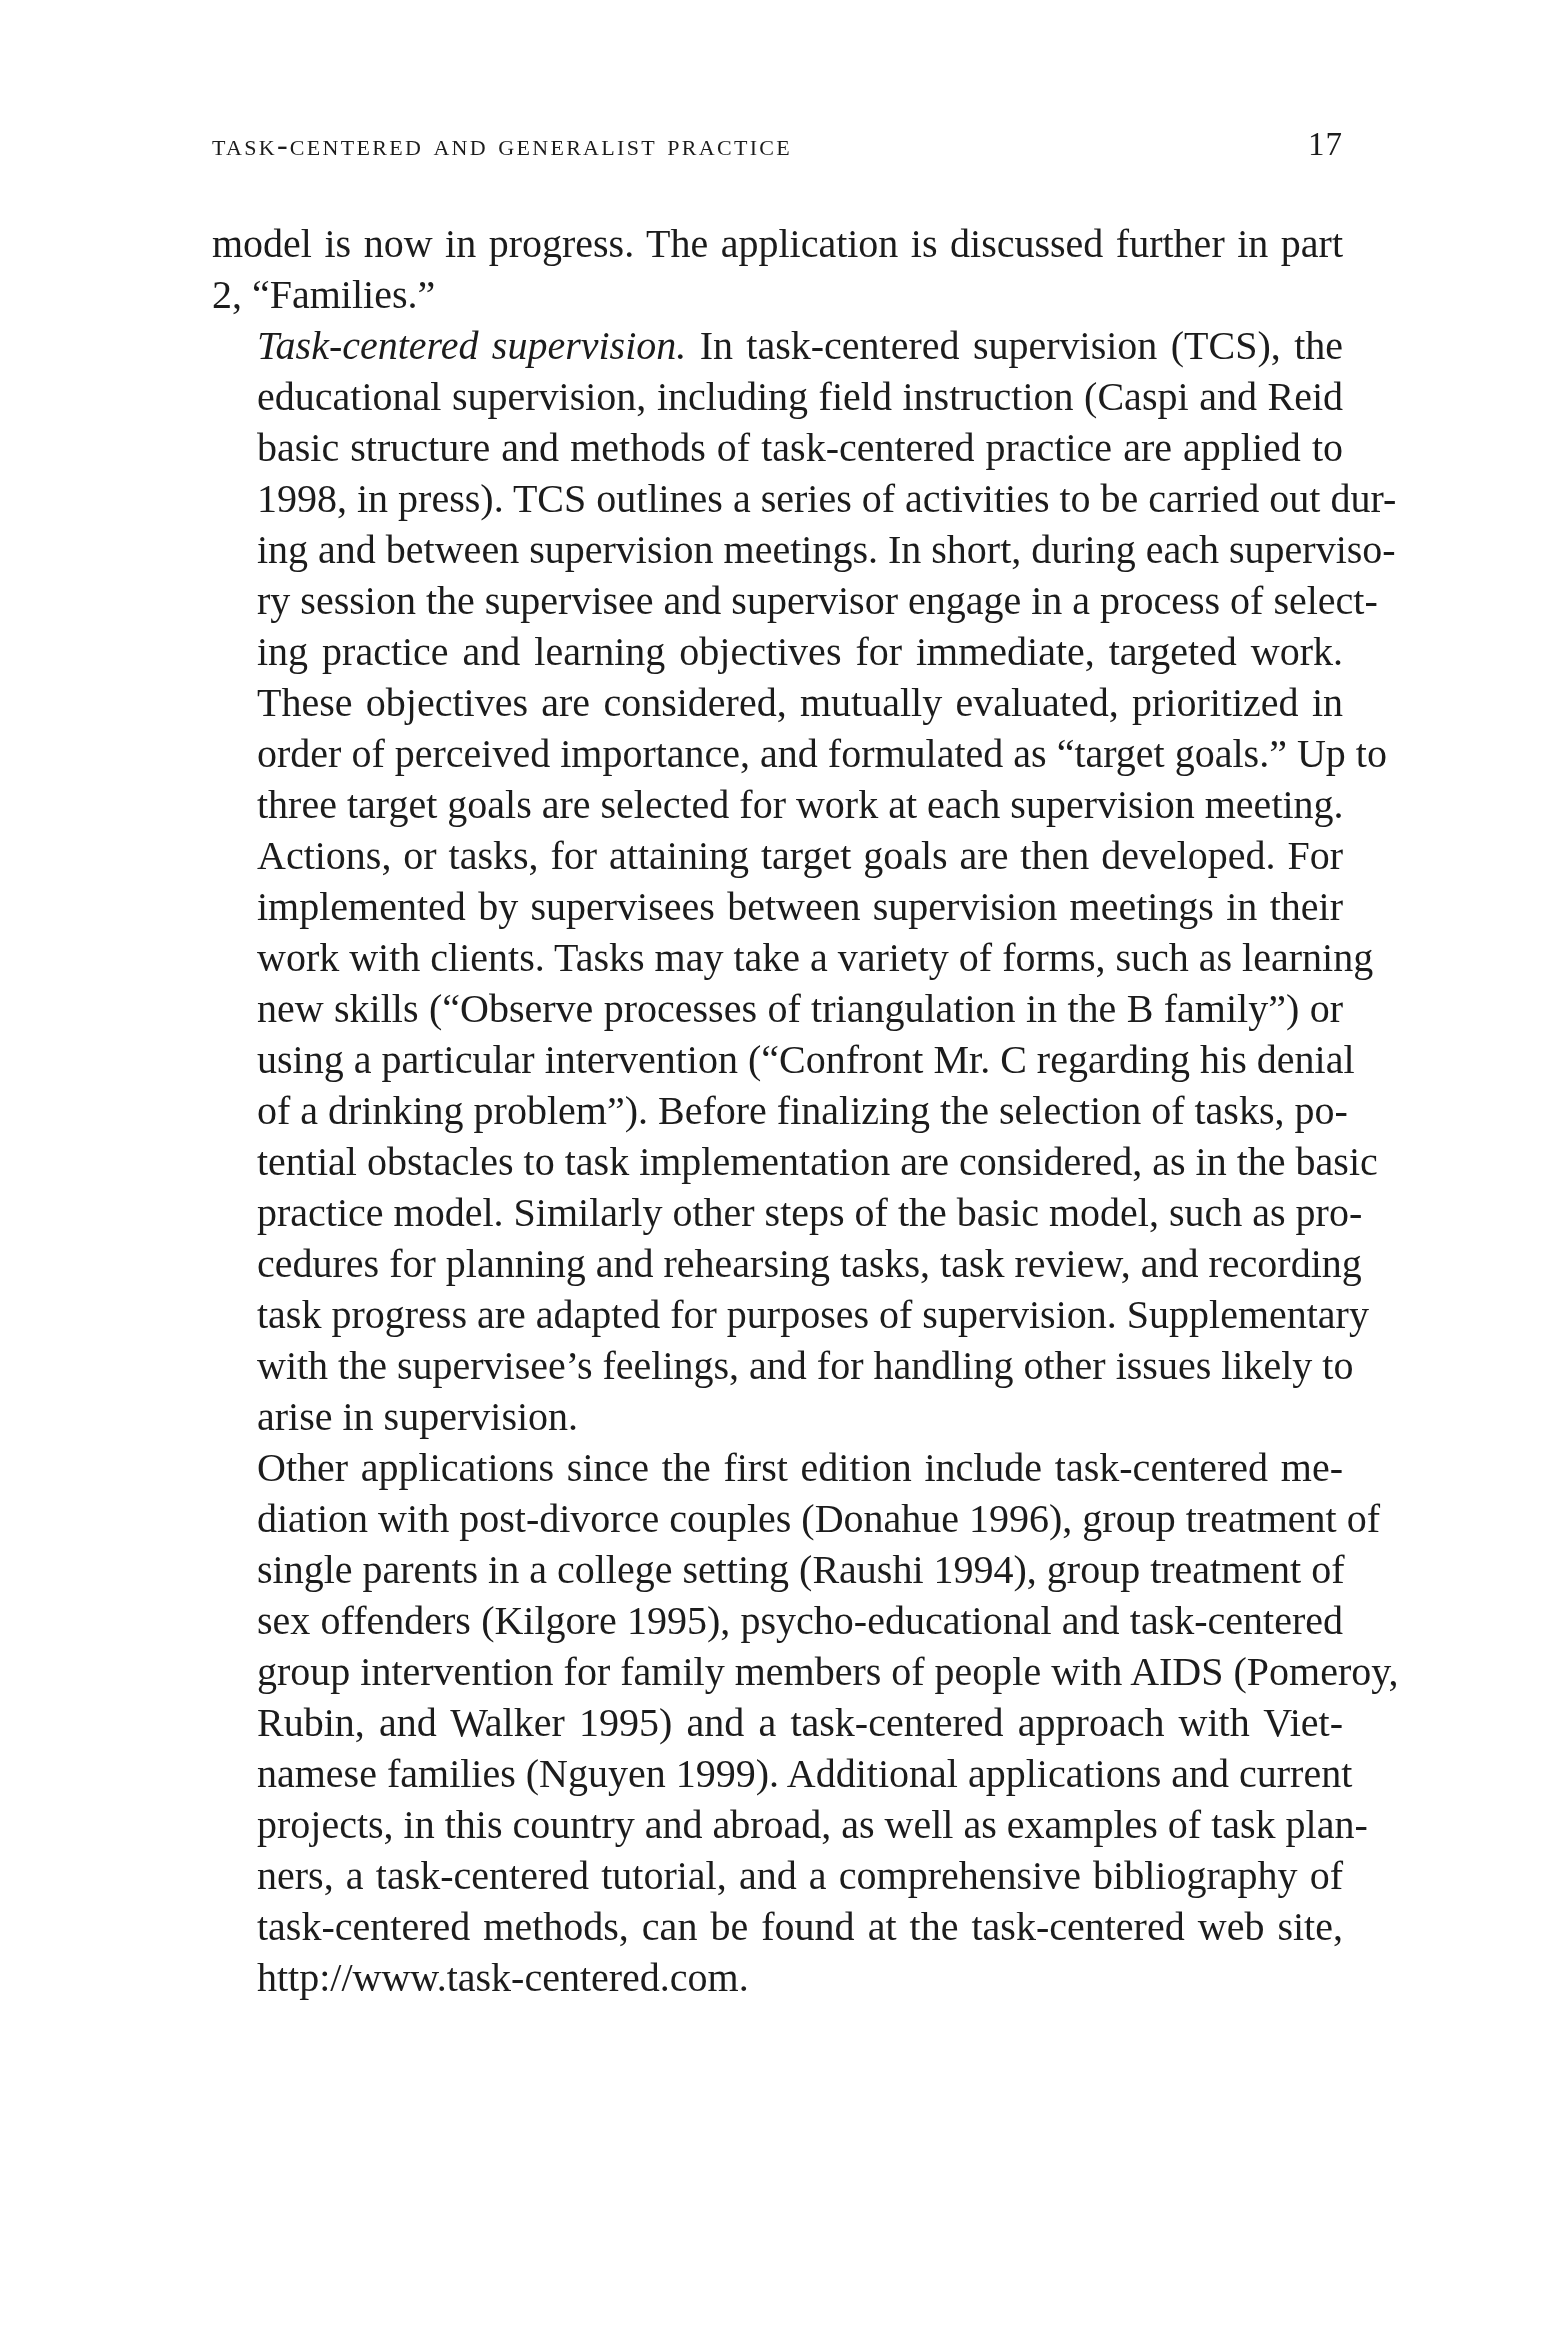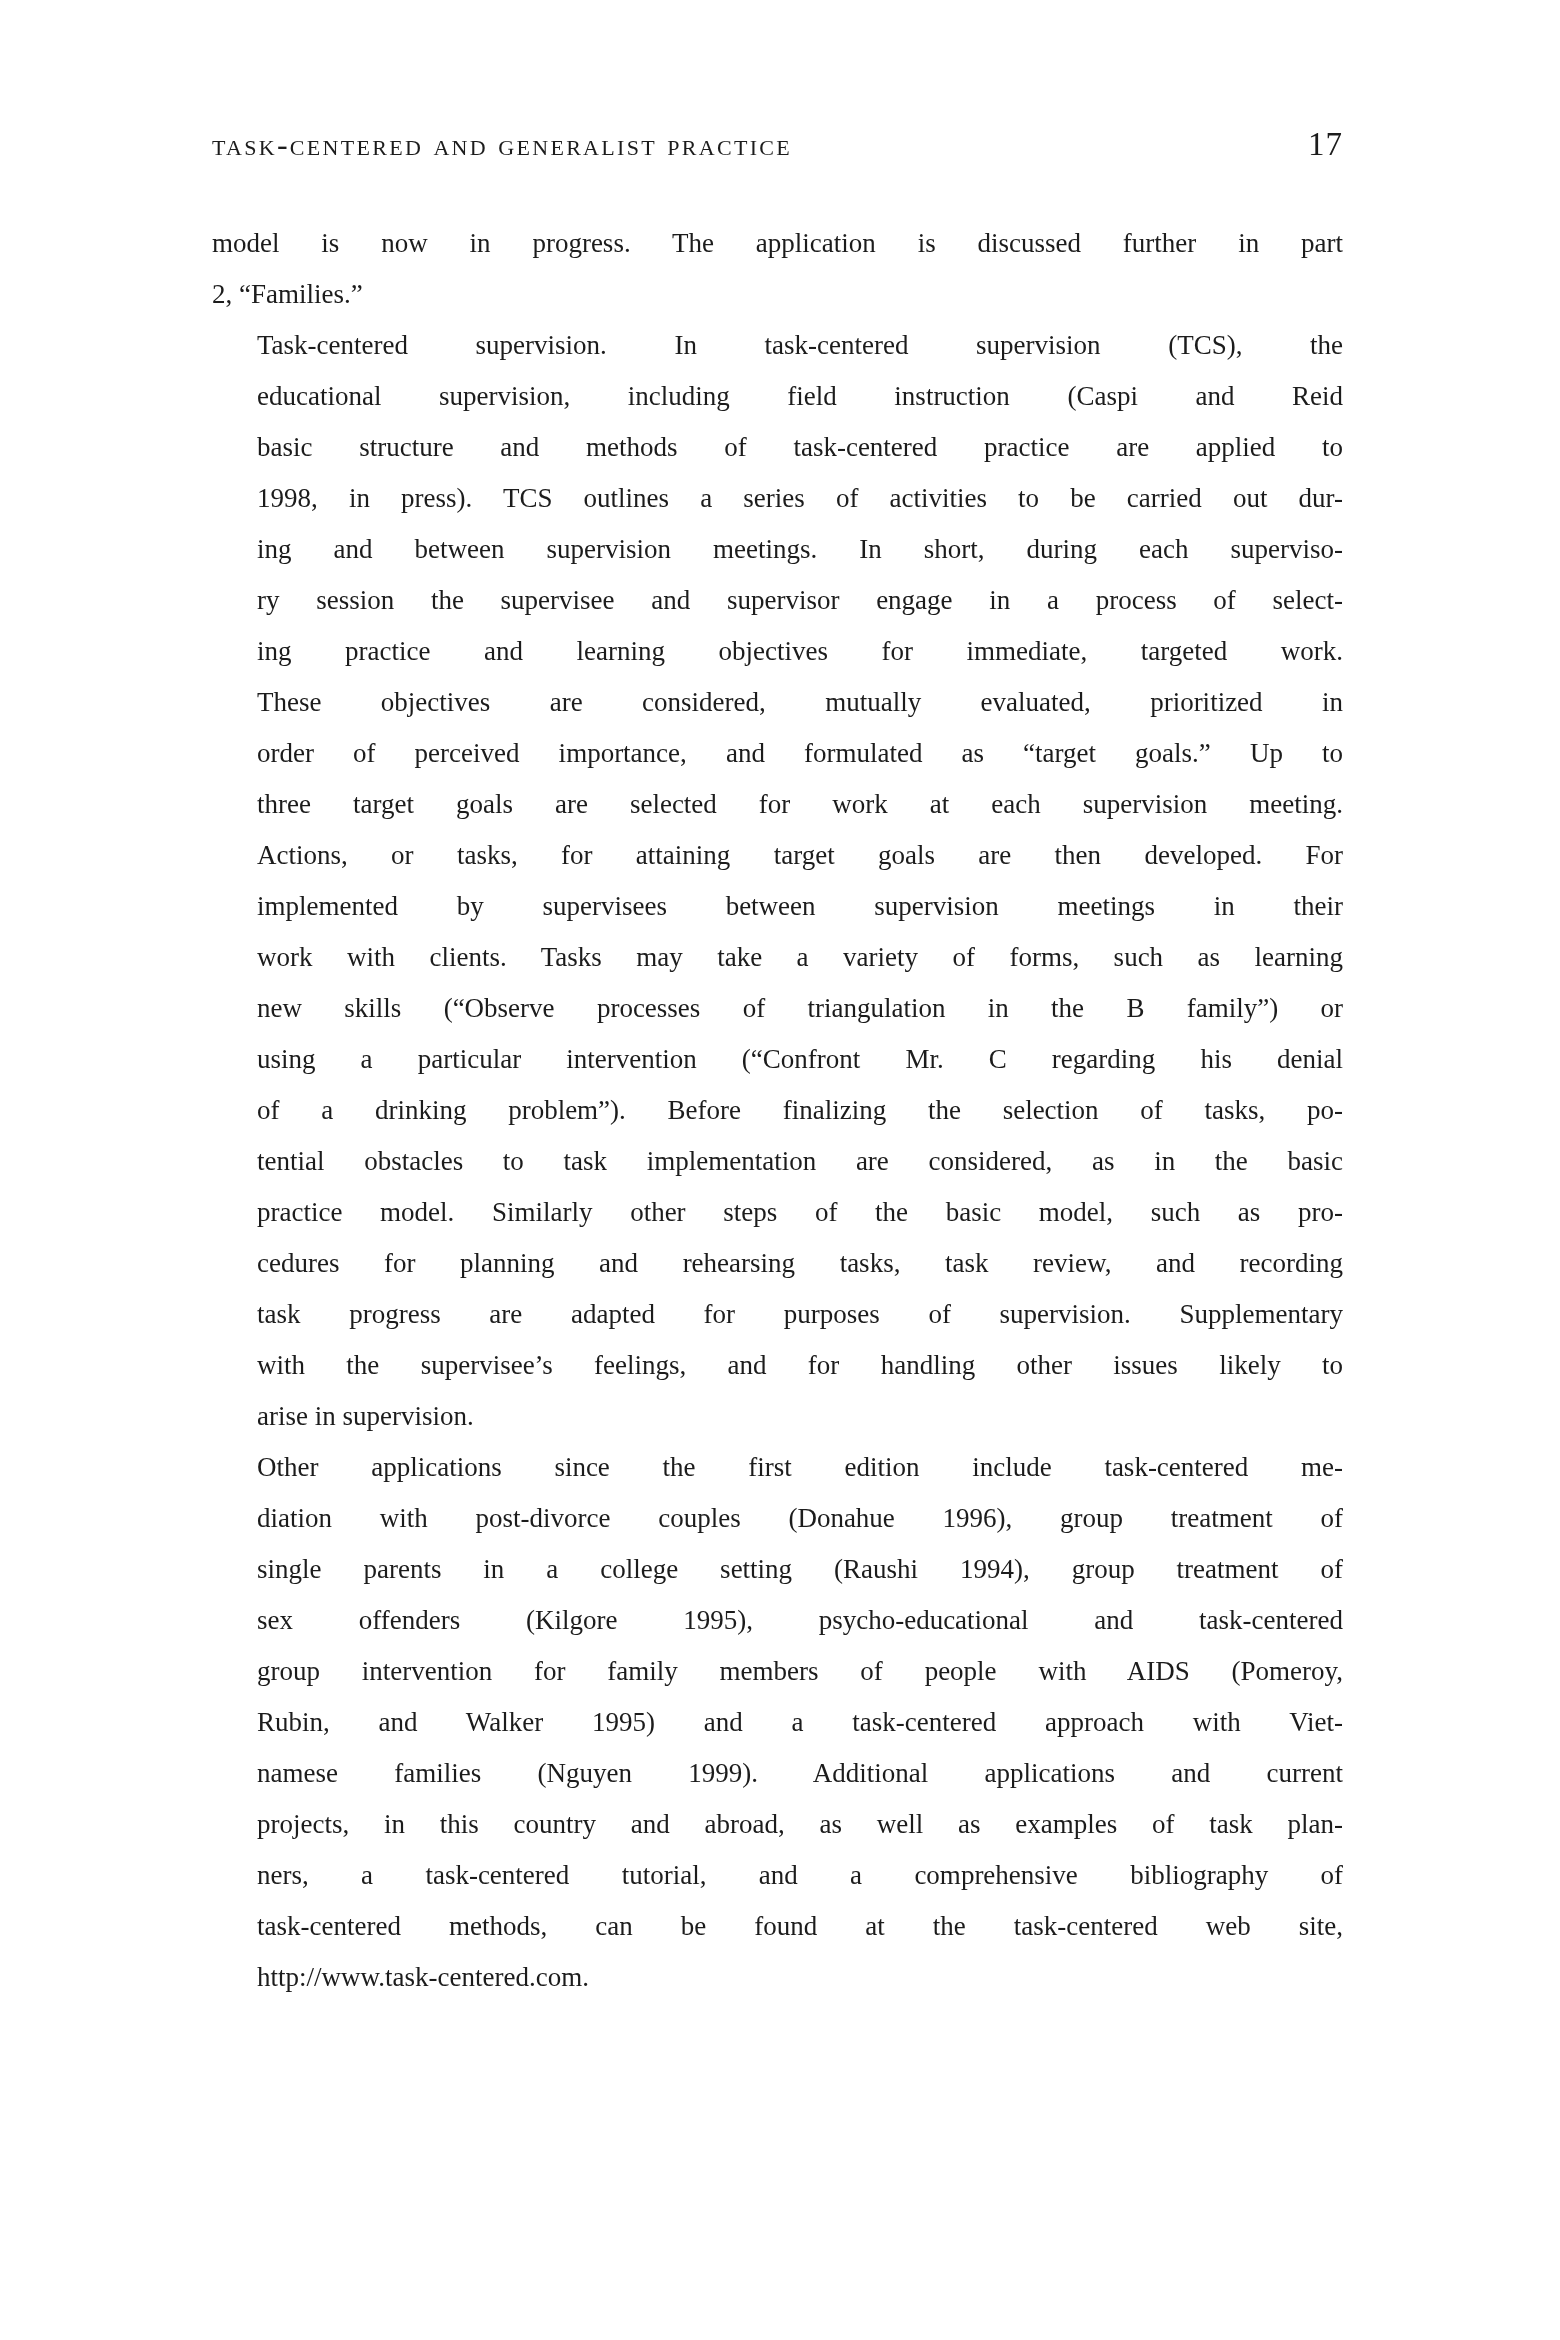--- a/index.html
+++ b/index.html
@@ -35,21 +35,21 @@
     .folio {
       margin-left: 52px;
       font-size: 33px;
       letter-spacing: 1px;
     }
     .body-text {
       position: absolute;
       top: 218px;
       left: 212px;
       width: 1131px;
-      font-size: 27px;
+      font-size: 40px;
       line-height: 51px;
     }
     .para {
       margin: 0;
       text-align: justify;
       text-align-last: left;
       hyphens: none;
     }
     .para.indent {
       text-indent: 45px;
@@ -58,20 +58,21 @@
       display: block;
       text-align: justify;
       text-align-last: justify;
       white-space: nowrap;
       overflow: visible;
     }
     .line.last {
       text-align-last: left;
     }
     .run-in {
+      font-style: italic;
     }
   </style>
 </head>
 <body>
 
 <header class="running-head">
   <span class="running-title">Task-Centered and Generalist Practice</span>
   <span class="folio">17</span>
 </header>
 

